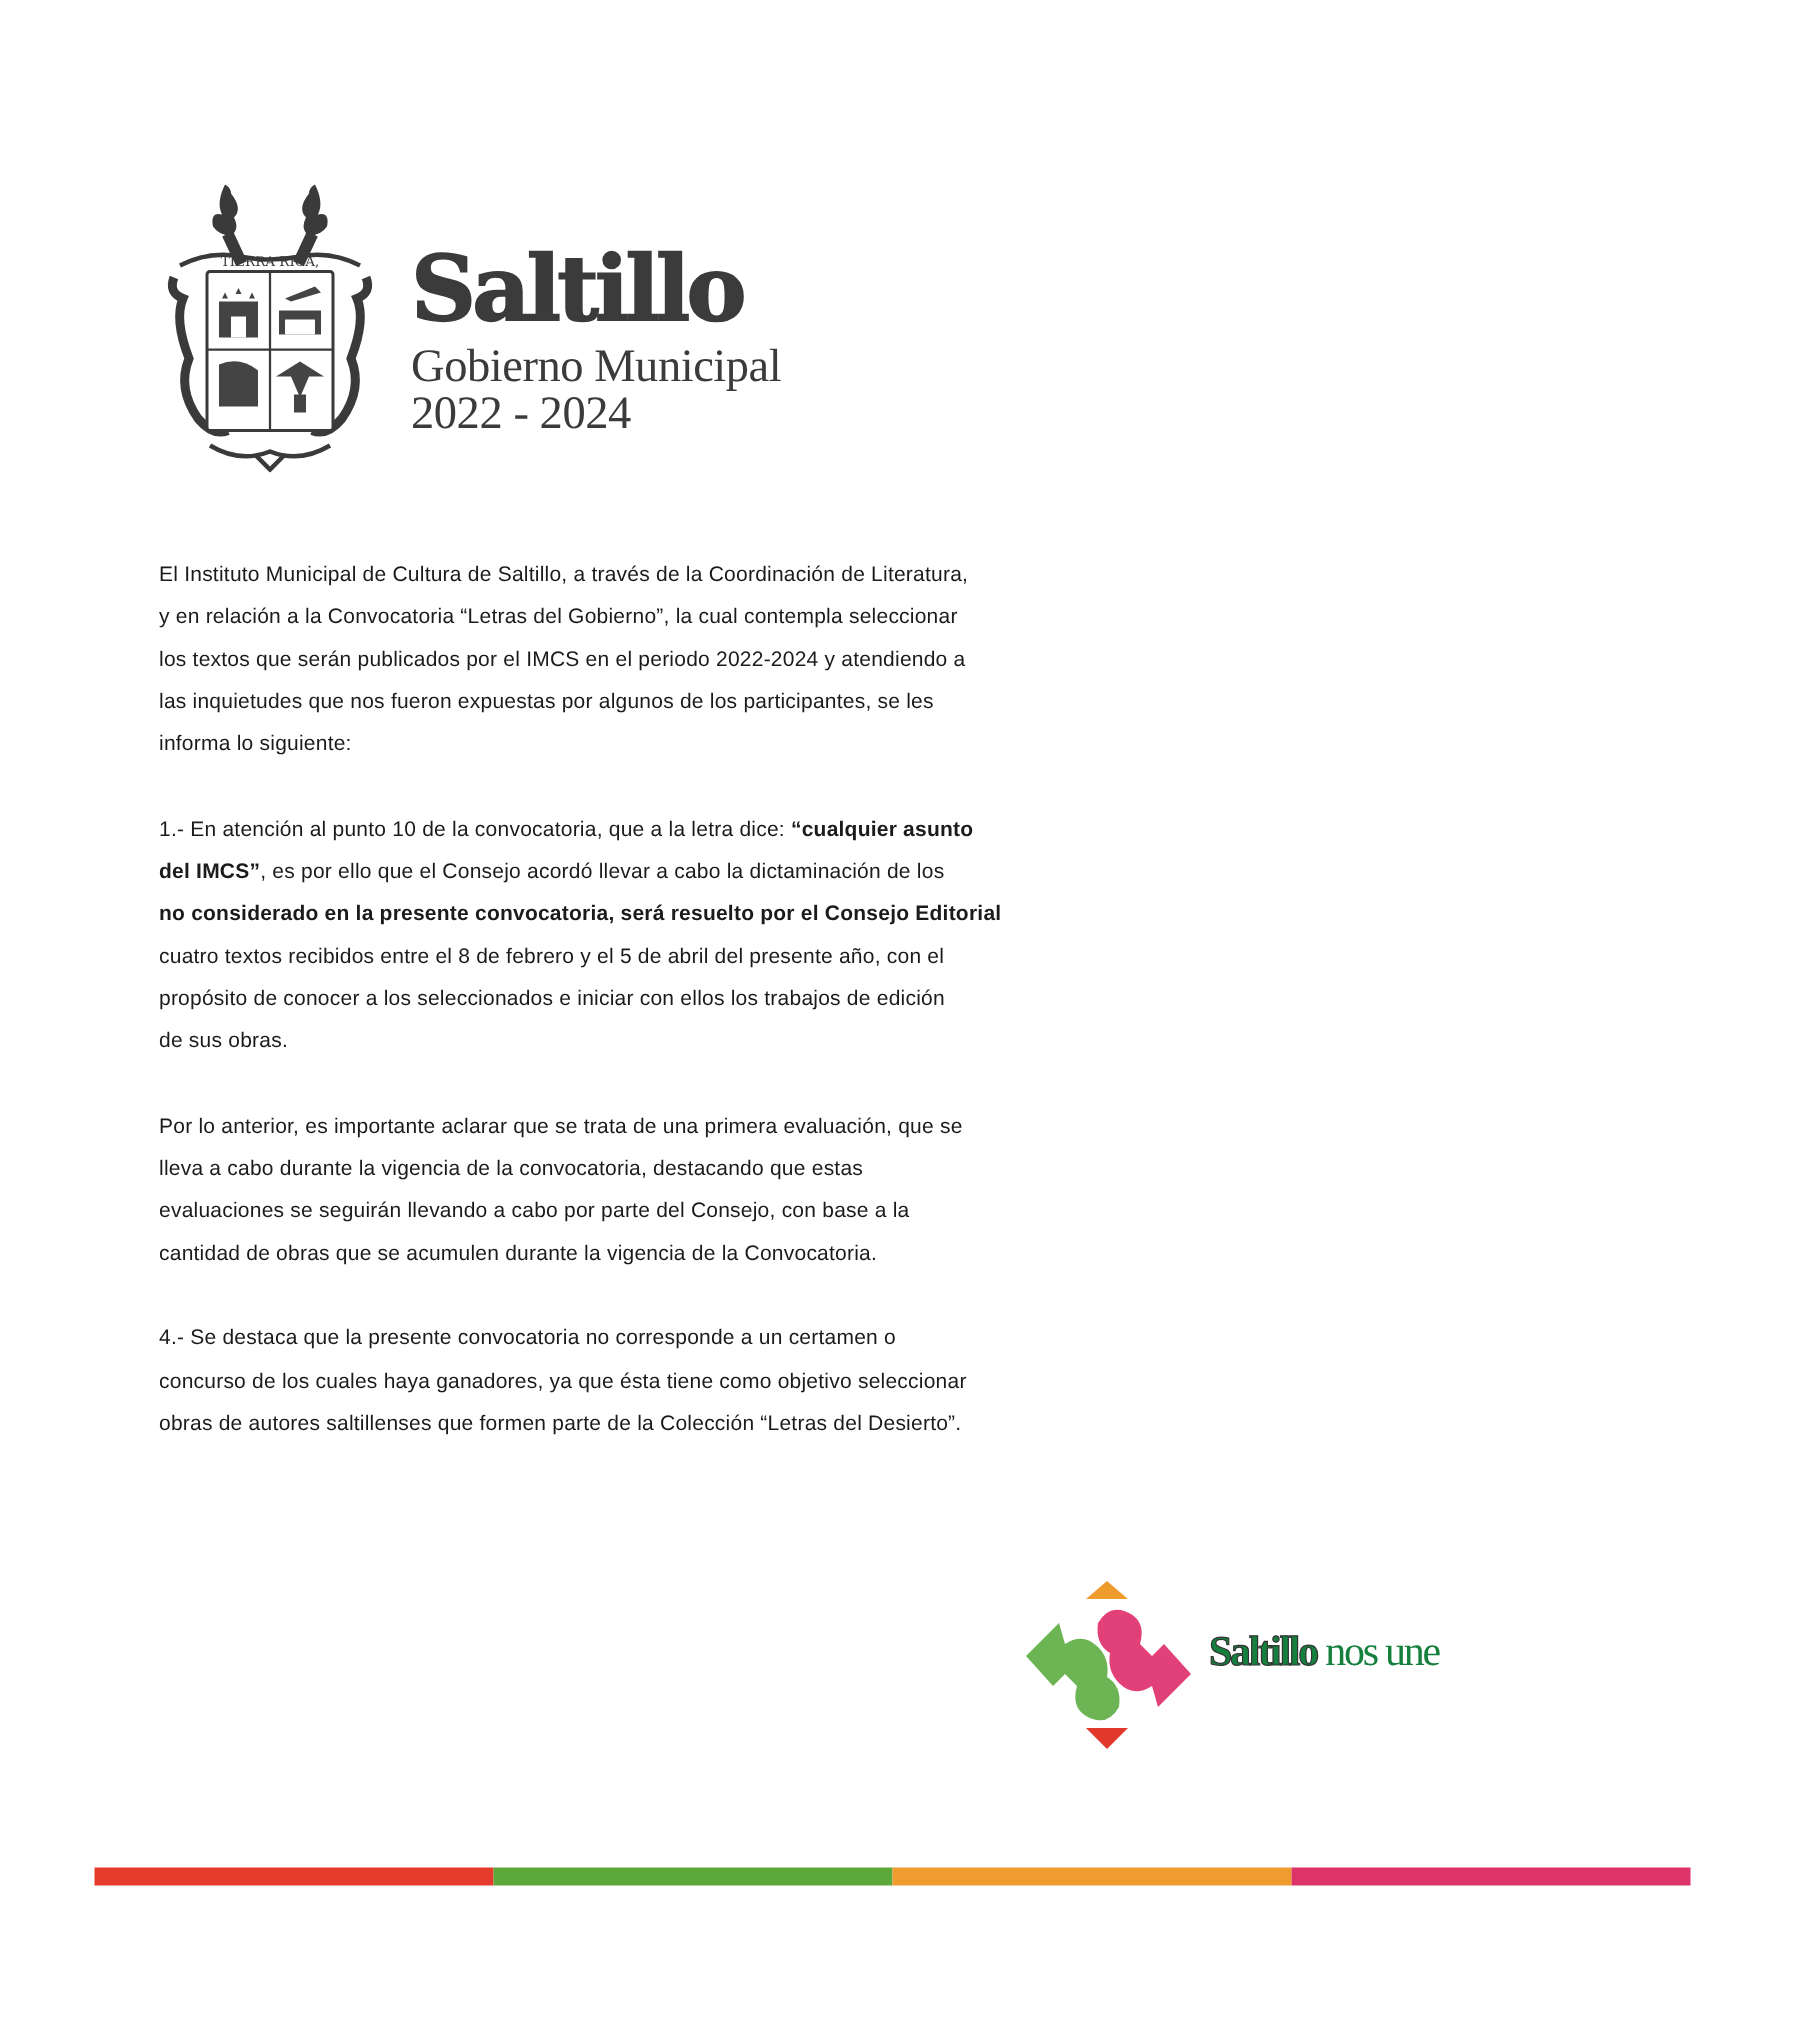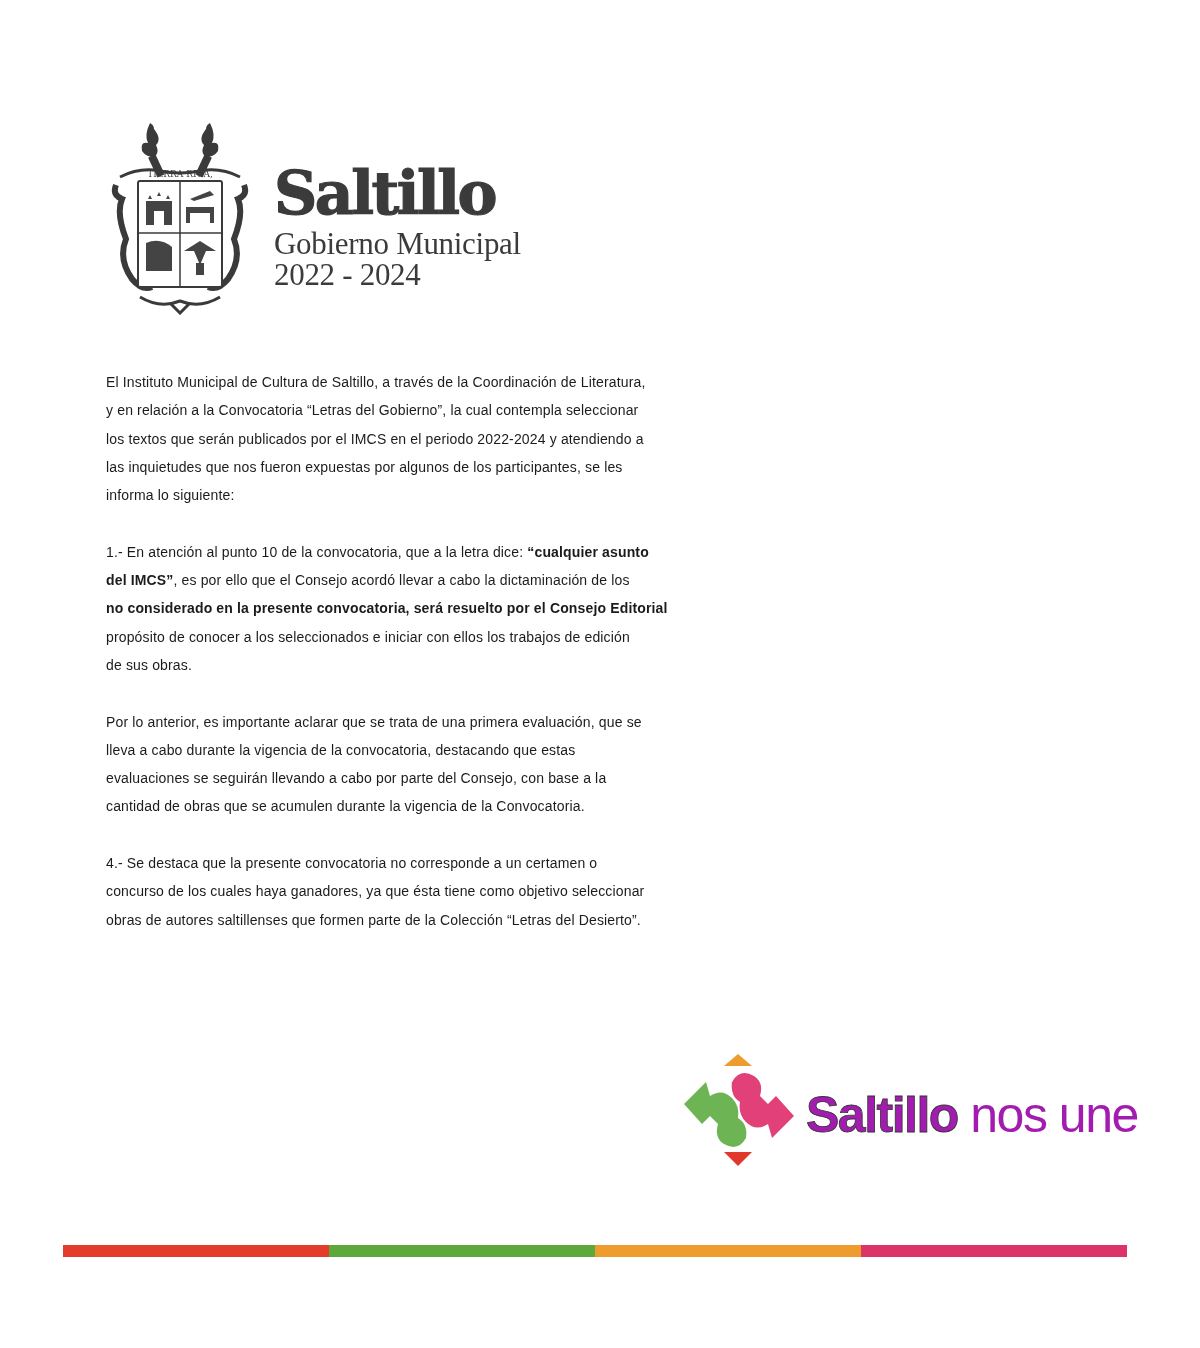--- a/index.html
+++ b/index.html
@@ -24,22 +24,22 @@
     position: absolute; left: 106px; top: 368px; width: 1020px;
     font-family: "Liberation Sans", sans-serif; font-size: 14px;
     line-height: 28.3px; letter-spacing: 0.15px;
   }
   .line { display: block; white-space: nowrap; }
   .para { margin-bottom: 28.3px; }
   .b { font-weight: bold; }
   .footer-logo { position: absolute; left: 680px; top: 1050px; width: 440px; height: 120px; }
   .logo-mark { position: absolute; left: 2px; top: 2px; width: 114px; height: 116px; }
   .logo-text {
-    position: absolute; left: 126px; top: 36px; font-size: 50px; color: #a21caf;
-    font-family: Liberation Sans, sans-serif; letter-spacing: -1.5px; white-space: nowrap;
+    position: absolute; left: 126px; top: 36px; font-size: 28px; color: #15803d;
+    font-family: Liberation Serif, serif; letter-spacing: -1.5px; white-space: nowrap;
   }
   .logo-text .strong { font-weight: 900; -webkit-text-stroke: 0.8px #333; }
   .logo-text .light { font-weight: normal; }
   .color-bar { position: absolute; left: 63px; top: 1245px; width: 1064px; height: 12px; display: flex; }
   .color-bar div { flex: 1; height: 100%; }
 </style>
 </head>
 <body>
 
 <svg class="crest" viewBox="0 0 140 200">
@@ -88,20 +88,21 @@
     <span class="line">El Instituto Municipal de Cultura de Saltillo, a través de la Coordinación de Literatura,</span>
     <span class="line">y en relación a la Convocatoria “Letras del Gobierno”, la cual contempla seleccionar</span>
     <span class="line">los textos que serán publicados por el IMCS en el periodo 2022-2024 y atendiendo a</span>
     <span class="line">las inquietudes que nos fueron expuestas por algunos de los participantes, se les</span>
     <span class="line">informa lo siguiente:</span>
   </div>
   <div class="para">
     <span class="line"><span>1.- En atención al punto 10 de la convocatoria, que a la letra dice: </span><span class="b">“cualquier asunto</span></span>
     <span class="line"><span class="b">del IMCS”</span><span>, es por ello que el Consejo acordó llevar a cabo la dictaminación de los</span></span>
     <span class="line b">no considerado en la presente convocatoria, será resuelto por el Consejo Editorial</span>
+    <span class="line">cuatro textos recibidos entre el 8 de febrero y el 5 de abril del presente año, con el</span>
     <span class="line">propósito de conocer a los seleccionados e iniciar con ellos los trabajos de edición</span>
     <span class="line">de sus obras.</span>
   </div>
   <div class="para">
     <span class="line">Por lo anterior, es importante aclarar que se trata de una primera evaluación, que se</span>
     <span class="line">lleva a cabo durante la vigencia de la convocatoria, destacando que estas</span>
     <span class="line">evaluaciones se seguirán llevando a cabo por parte del Consejo, con base a la</span>
     <span class="line">cantidad de obras que se acumulen durante la vigencia de la Convocatoria.</span>
   </div>
   <div class="para">

